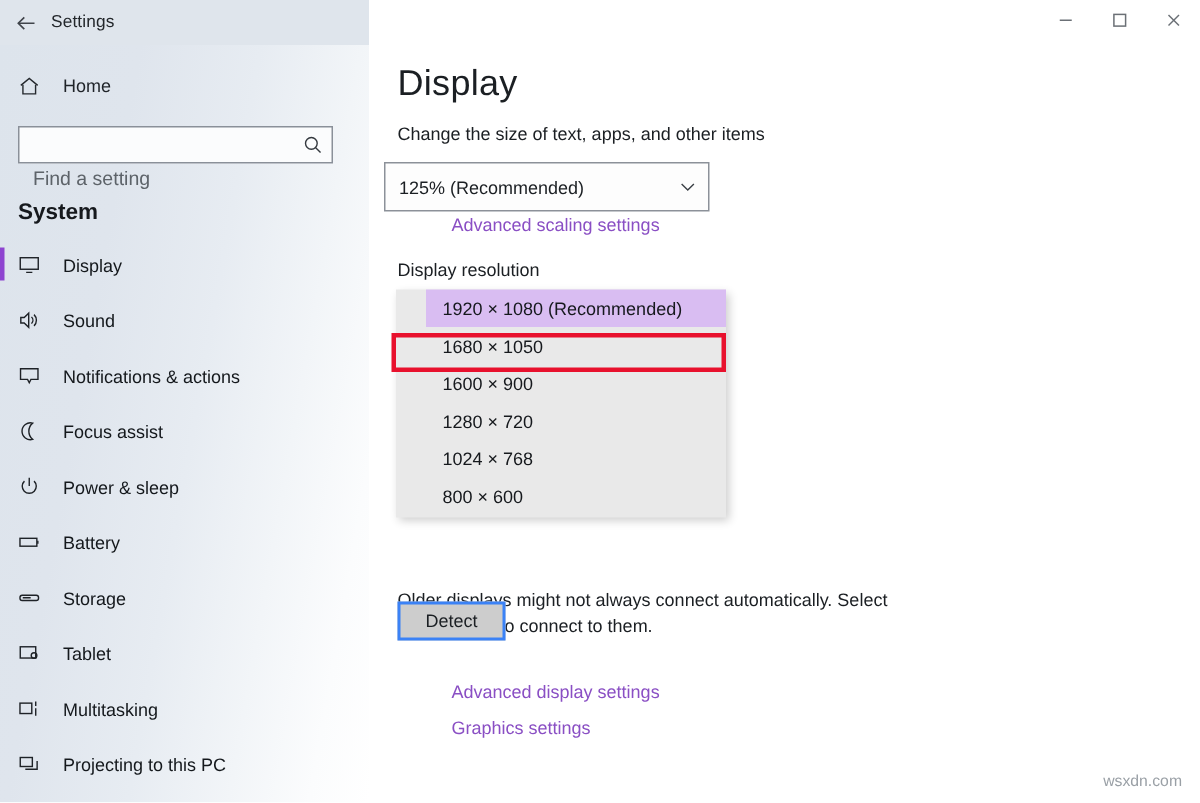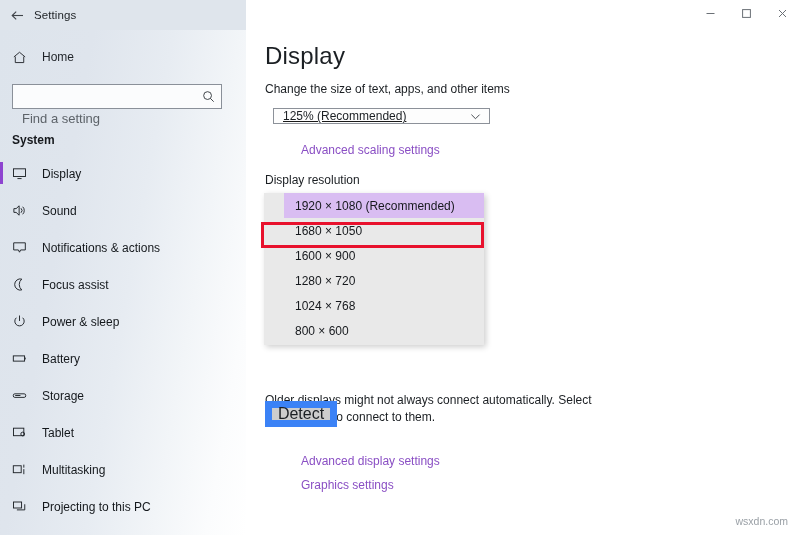--- a/index.html
+++ b/index.html
@@ -134,21 +134,21 @@
     background: transparent;
     font-family: "Liberation Sans", sans-serif;
     font-size: 13px;
     color: #3a3f45;
     margin-top: 44px;
   }
   .search-input::placeholder { color: #5d6369; }
   .search-icon { color: #33383e; display:flex; align-items:center; }
 
   .section-title {
-    font-size: 12px;
+    font-size: 15px;
     font-weight: bold;
     color: #16191d;
     padding-left: 12px;
     margin-top: 24px;
   }
 
   .nav-list { margin-top: 8px; }
 
   .nav-item {
     position: relative;
@@ -209,29 +209,28 @@
     position: absolute;
     top: 52px;
     left: 19px;
     font-size: 12px;
     color: #1b1f23;
   }
 
   .combo {
     position: absolute;
     top: 78px;
-    left: 27px;
+    left: 10px;
     width: 217px;
-    height: 16px;
+    height: 33px;
     background: #fdfdfd;
     border: 1px solid #8c9199;
     display: flex;
     align-items: center;
     padding: 0 7px 0 9px;
-    text-decoration: underline;
   }
   .combo-value {
     flex: 1;
     font-size: 12px;
     color: #1b1f23;
     white-space: nowrap;
   }
   .chev { color: #3b4046; display:flex; align-items:center; }
 
   .link {
@@ -266,23 +265,23 @@
     color: #1b1f23;
   }
 
   .detect-btn {
     position: absolute;
     top: 371px;
     left: 19px;
     width: 72px;
     height: 26px;
     background: #cdcdcd;
-    border: 7px solid #3b82f6;
+    border: 2px solid #3b82f6;
     font-family: "Liberation Sans", sans-serif;
-    font-size: 16px;
+    font-size: 12px;
     color: #1b1f23;
     display: flex;
     align-items: center;
     justify-content: center;
   }
 
   
   .dropdown {
     position: absolute;
     top: 163px;

